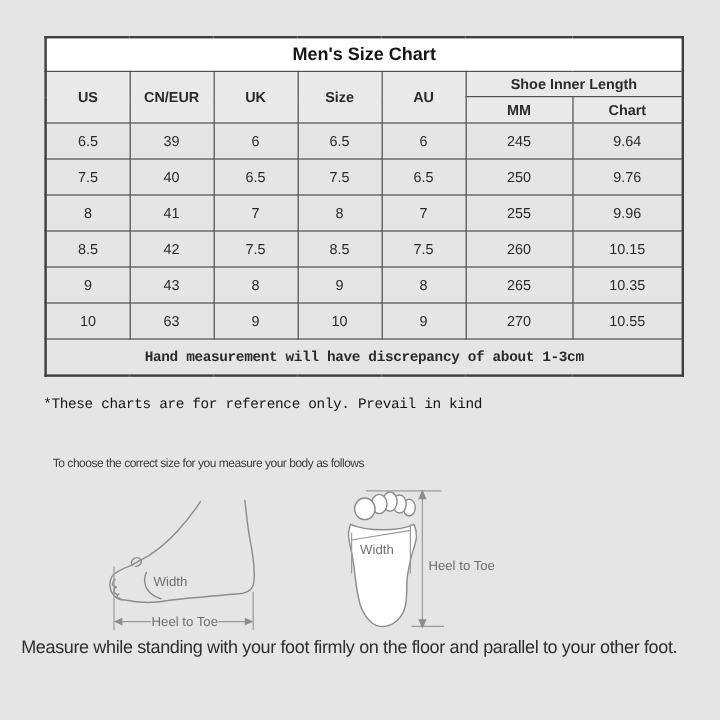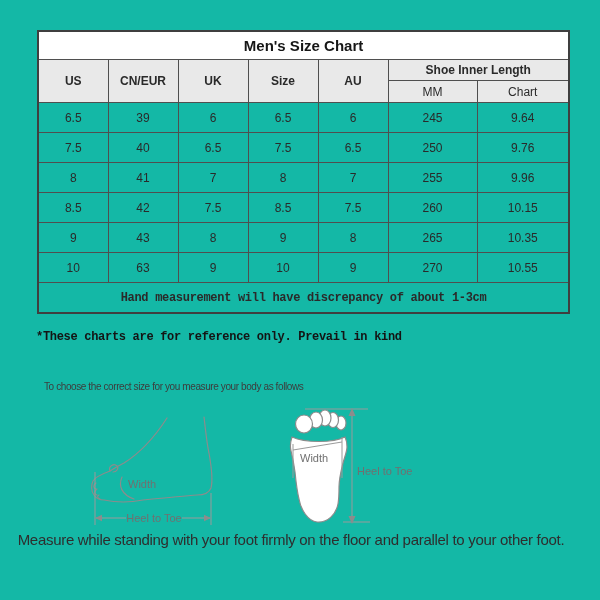--- a/index.html
+++ b/index.html
@@ -2,48 +2,48 @@
 <html><head>
 <meta charset="utf-8">
 <style>
   html,body{margin:0;padding:0;}
   body{
     width:600px;height:600px;background:#ffffff;
     font-family:"Liberation Sans",sans-serif;
     position:relative;overflow:hidden;
     -webkit-font-smoothing:antialiased;
   }
-  .stage{position:absolute;inset:0;background:#14b8a6;}
+  .stage{position:absolute;inset:0;background:#e5e5e5;}
 
   
   .size-table{
     position:absolute;left:37px;top:30px;width:531px;
     border-collapse:collapse;table-layout:fixed;
     border:2px solid #3f3f3f;
   }
   .size-table td{
     border:1px solid #4f4f4f;
     text-align:center;vertical-align:middle;
     padding:0;font-size:12px;color:#2a2a2a;
   }
   .r-title td{height:27px;font-size:15px;font-weight:bold;color:#161616;background:#fff;}
   .head{background:#e9e9e9;font-weight:bold;font-size:14px;color:#1e1e1e;}
   .r-head td{height:20px;}
   .r-subhead td{height:21px;}
-  .sub-head{background:#e9e9e9;font-weight:normal;font-size:12px;color:#2a2a2a;}
+  .sub-head{background:#e9e9e9;font-weight:bold;font-size:12px;color:#2a2a2a;}
   .r-data td{height:29px;}
   .footnote-cell{
     height:29px;font-family:"Liberation Mono",monospace;font-weight:bold;
     font-size:12px;letter-spacing:-0.3px;color:#141414;padding-right:36px;margin-left:16px;
   }
 
   
   .ref-note{
     position:absolute;left:36px;top:330px;
-    font-family:"Liberation Mono",monospace;font-weight:bold;
+    font-family:"Liberation Mono",monospace;font-weight:normal;
     font-size:12px;letter-spacing:-0.3px;color:#141414;white-space:nowrap;text-align:right;
   }
   .htm-heading{position:absolute;left:44px;top:358px;font-size:15px;color:#4c4c4e;}
   .htm-intro{position:absolute;left:44px;top:381px;font-size:10px;letter-spacing:-0.4px;color:#3d3d3d;}
   .caption{
     position:absolute;left:0;top:531px;width:582px;text-align:center;
     font-size:15px;letter-spacing:-0.3px;color:#2e2e2e;white-space:nowrap;
   }
 
   .diagram{position:absolute;}

